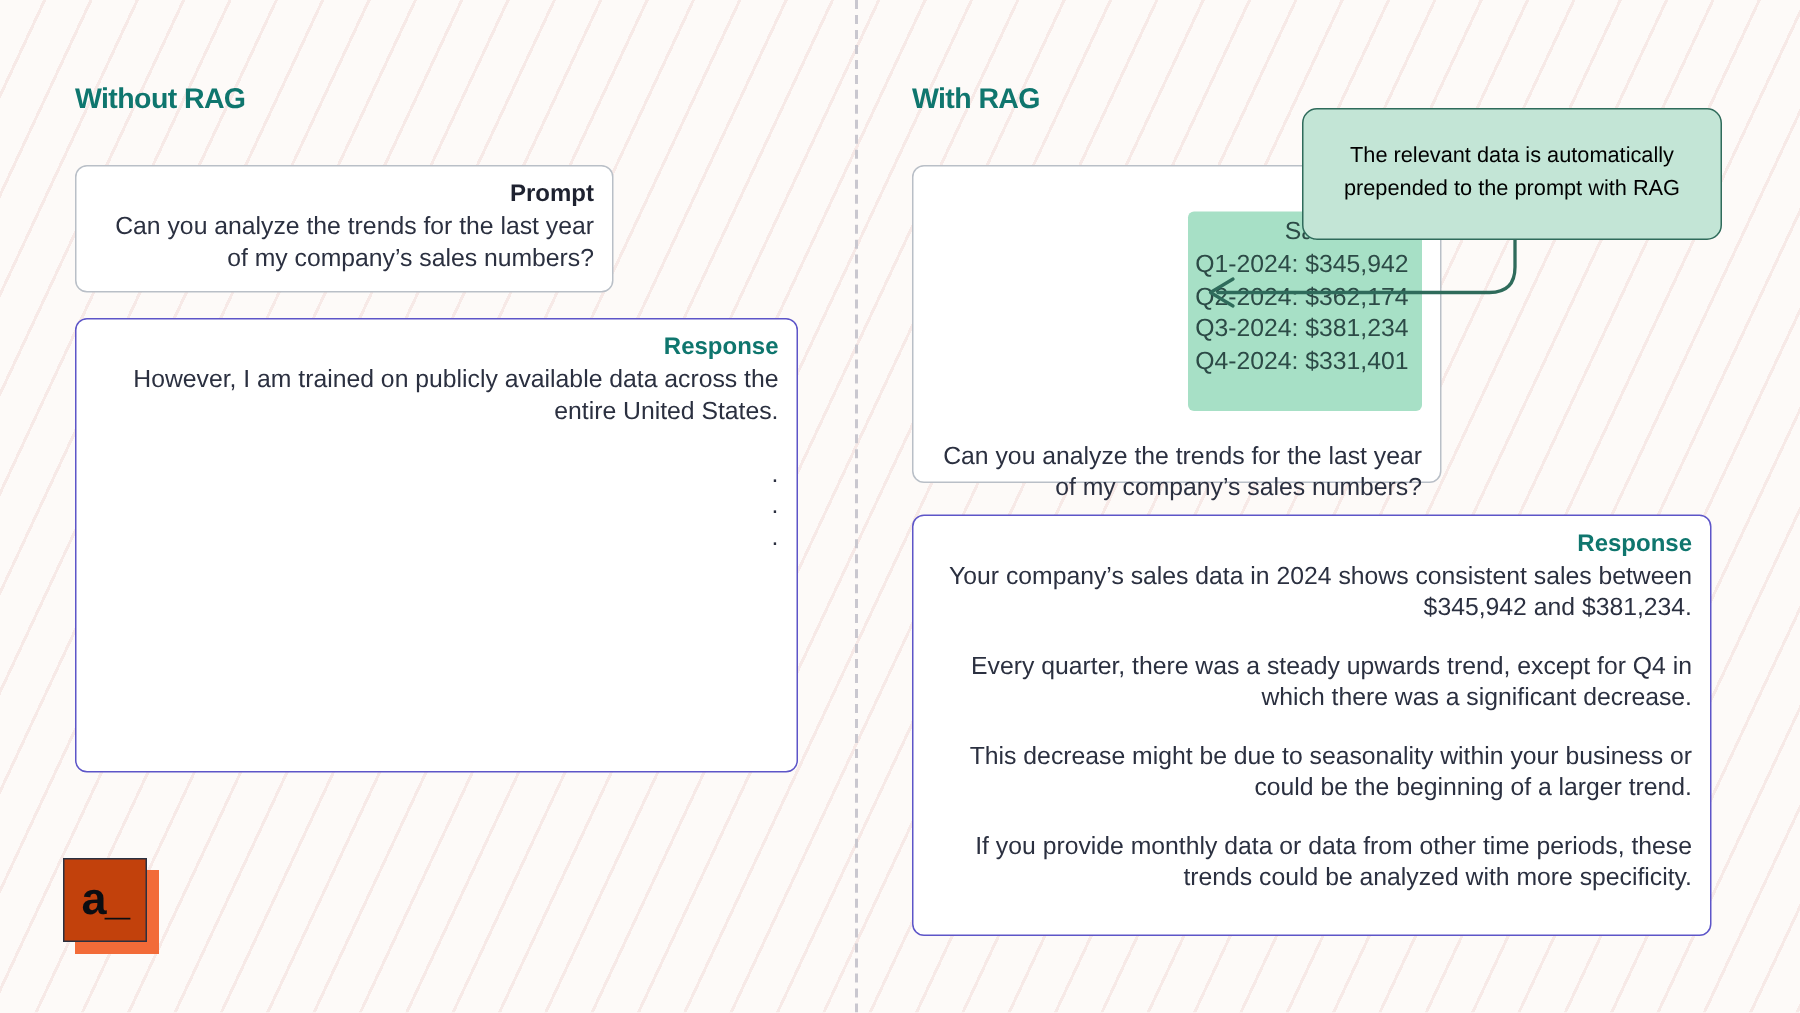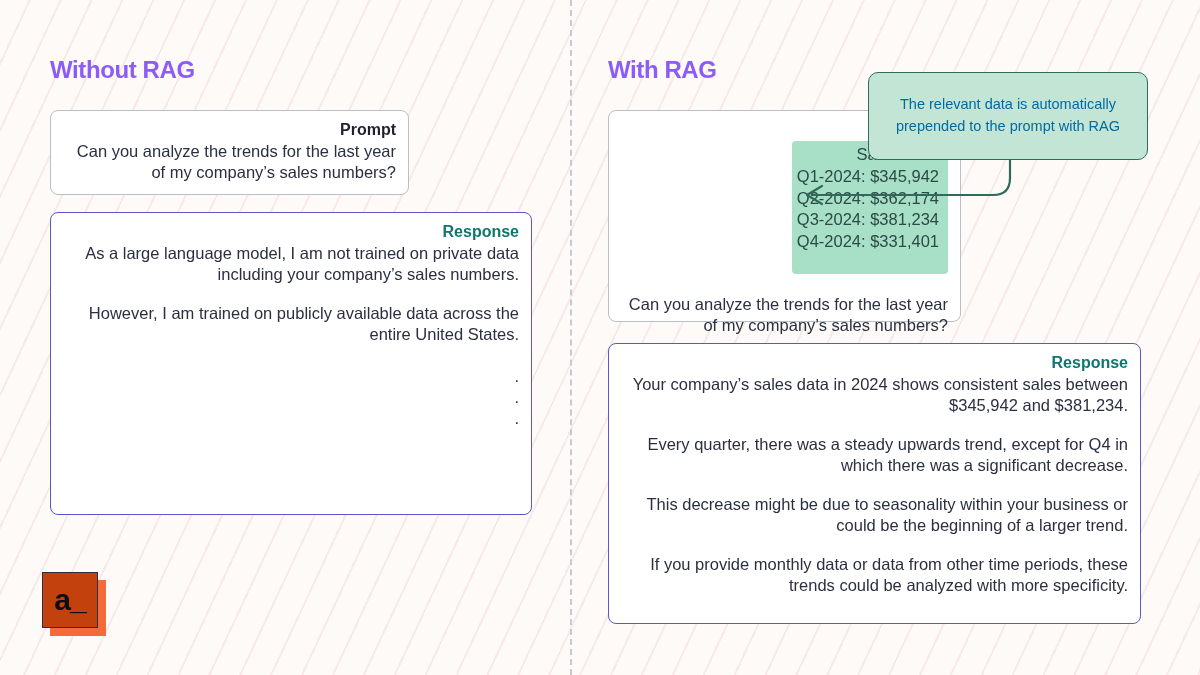--- a/index.html
+++ b/index.html
@@ -30,23 +30,23 @@
   .divider {
     position: absolute;
     left: 570px;
     top: 0;
     width: 0;
     height: 675px;
     border-left: 2px dashed #C9C7CF;
   }
   .panel { position: absolute; }
   .panel-heading {
-    font-size: 24px;
+    font-size: 19px;
     font-weight: bold;
-    color: #8b5cf6;
+    color: #0f766e;
     letter-spacing: -0.4px;
     margin: 0;
   }
   .box {
     position: absolute;
     background: #FFFFFF;
     border-radius: 8px;
     box-sizing: border-box;
     text-align: right;
   }
@@ -95,21 +95,21 @@
     border-radius: 10px;
     box-sizing: border-box;
     display: flex;
     align-items: center;
     justify-content: center;
     text-align: center;
   }
   .callout-text {
     font-size: 14.5px;
     line-height: 1.5;
-    color: #0369a1;
+    color: #000000;
     padding: 0 14px;
   }
   svg.connector {
     position: absolute;
     left: 0;
     top: 0;
     width: 1200px;
     height: 675px;
     pointer-events: none;
   }
@@ -156,21 +156,20 @@
   <h1 class="panel-heading">Without RAG</h1>
 </div>
 
 <div class="box box-prompt" style="left:50px; top:110px; width:359px; height:85px; padding:9px 12px 0 12px;">
   <div class="box-label label-prompt">Prompt</div>
   <div class="body-text">Can you analyze the trends for the last year of my company’s sales numbers?</div>
 </div>
 
 <div class="box box-response" style="left:50px; top:212px; width:482px; height:303px; padding:9px 12px 0 12px;">
   <div class="box-label label-response">Response</div>
-  <div class="body-text para">As a large language model, I am not trained on private data including your company’s sales numbers.</div>
   <div class="body-text para">However, I am trained on publicly available data across the entire United States.</div>
   <div class="dots-block" style="margin-top:22px;">
     <span>.</span>
     <span>.</span>
     <span>.</span>
   </div>
 </div>
 
 <div class="logo" style="left:42px; top:572px;">
   <div class="logo-shadow"></div>

